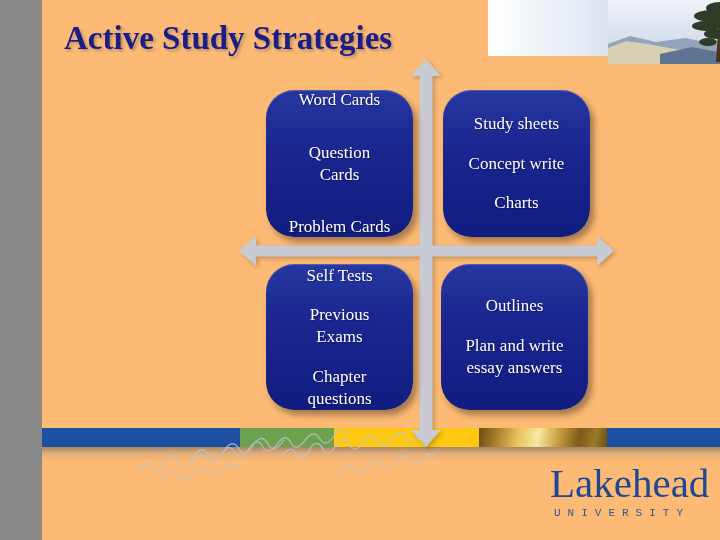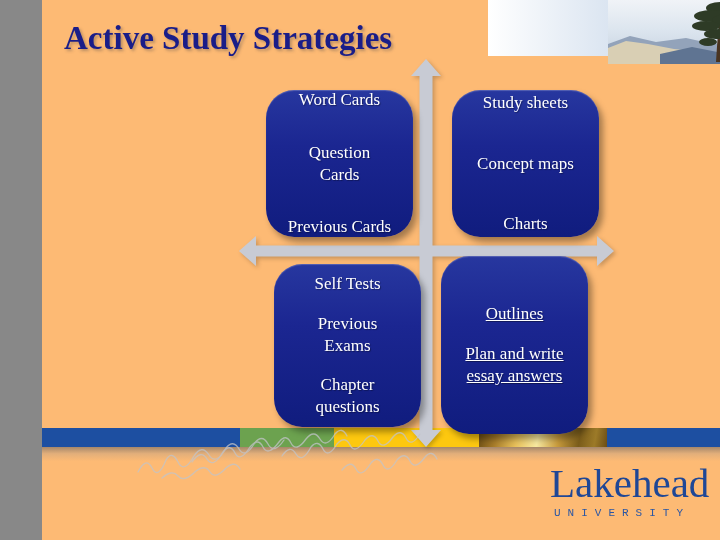--- a/index.html
+++ b/index.html
@@ -36,23 +36,23 @@
   
   .arrows{position:absolute;left:0;top:0;pointer-events:none;
     filter:drop-shadow(2px 2px 2px rgba(0,0,0,.22));}
   
   .qbox{position:absolute;width:147px;height:147px;border-radius:28px;
     background:linear-gradient(180deg,#27379f 0%,#1b2691 38%,#101c7e 100%);
     box-shadow:4px 5px 6px rgba(0,0,0,.35), inset 0 1px 1px rgba(255,255,255,.22);
     display:flex;flex-direction:column;justify-content:center;align-items:center;
     color:#ffffff;text-align:center;}
   .qbox-tl{left:224px;top:90px;gap:13px;}
-  .qbox-tr{left:410px;top:90px;gap:21px;}
-  .qbox-bl{left:232px;top:264px;height:163px;}
-  .qbox-br{left:399px;top:256px;height:178px;text-decoration:underline;}
+  .qbox-tr{left:401px;top:90px;}
+  .qbox-bl{left:224px;top:264px;height:146px;}
+  .qbox-br{left:399px;top:264px;height:146px;}
   .box-line{margin:9px 0;font-size:17px;line-height:1.28;white-space:pre-line;
     text-shadow:1px 1px 1px rgba(0,0,0,.35);}
   
   .watermark{position:absolute;left:0;top:0;pointer-events:none;opacity:.75;}
   
   .logo{position:absolute;left:508px;top:462px;width:186px;text-align:left;}
   .logo-name{font-family:"Liberation Serif",serif;font-size:41px;color:#1f4796;
     line-height:1.05;}
   .logo-sub{font-family:Liberation Mono, monospace;font-size:11px;color:#2a56a4;
     letter-spacing:7px;margin-top:2px;margin-left:4px;}
@@ -97,25 +97,25 @@
 
   <svg class="arrows" width="720" height="540" viewBox="0 0 720 540">
     <path d="M384,59 L399,76 L390.5,76 L390.5,430 L399,430 L384,447 L369,430 L377.5,430 L377.5,76 L369,76 Z" fill="#c8cbd4"></path>
     <path d="M197,251 L214,236 L214,245.5 L555,245.5 L555,236 L572,251 L555,266 L555,256.5 L214,256.5 L214,266 Z" fill="#c8cbd4"></path>
   </svg>
 
   <div class="qbox qbox-tl">
       <p class="box-line">Word Cards</p>
       <p class="box-line">Question
 Cards</p>
-      <p class="box-line">Previous Cards</p>
+      <p class="box-line">Problem Cards</p>
     </div>
   <div class="qbox qbox-tr">
       <p class="box-line">Study sheets</p>
-      <p class="box-line">Concept maps</p>
+      <p class="box-line">Concept write</p>
       <p class="box-line">Charts</p>
     </div>
   <div class="qbox qbox-bl">
       <p class="box-line">Self Tests</p>
       <p class="box-line">Previous
 Exams</p>
       <p class="box-line">Chapter
 questions</p>
     </div>
   <div class="qbox qbox-br">

